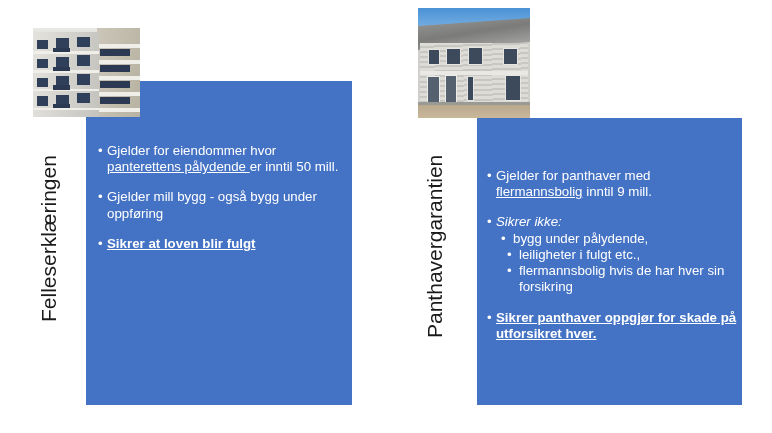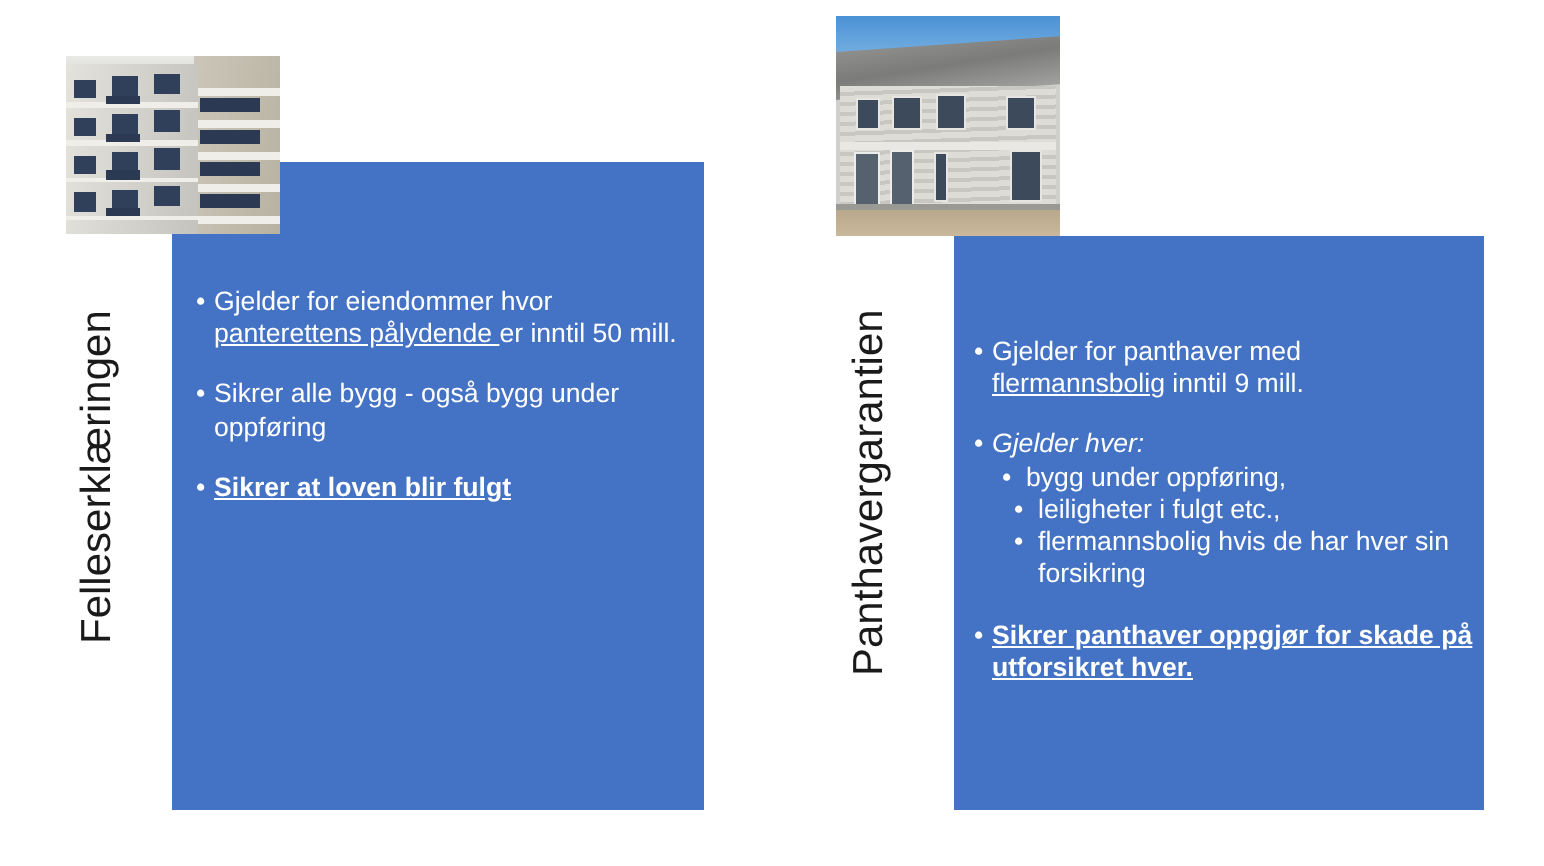--- a/index.html
+++ b/index.html
@@ -209,21 +209,21 @@
 
     <div class="bullet-row">
       <span class="mark">•</span>
       <span class="body"><span>Gjelder for eiendommer hvor </span><span class="u">panterettens pålydende </span><span>er inntil 50 mill.</span></span>
     </div>
 
     <span class="spacer"></span>
 
     <div class="bullet-row">
       <span class="mark">•</span>
-      <span class="body">Sikrer alle bygg - også  bygg under oppføring</span>
+      <span class="body">Gjelder mill bygg - også  bygg under oppføring</span>
     </div>
 
     <span class="spacer"></span>
 
     <div class="bullet-row">
       <span class="mark">•</span>
       <span class="body bold-underline">Sikrer at loven blir fulgt</span>
     </div>
 
   </div>
@@ -253,26 +253,26 @@
 
     <div class="bullet-row">
       <span class="mark">•</span>
       <span class="body"><span>Gjelder for panthaver med </span><span class="u">flermannsbolig</span><span> inntil 9 mill.</span></span>
     </div>
 
     <span class="spacer"></span>
 
     <div class="bullet-row">
       <span class="mark">•</span>
-      <span class="body i">Gjelder hver:</span>
+      <span class="body i">Sikrer ikke:</span>
     </div>
 
     <div class="sub-row">
       <span class="mark">•</span>
-      <span class="body">bygg under oppføring,</span>
+      <span class="body">bygg under pålydende,</span>
     </div>
 
     <div class="sub-row indent2">
       <span class="mark">•</span>
       <span class="body">leiligheter i fulgt etc.,</span>
     </div>
 
     <div class="sub-row indent2">
       <span class="mark">•</span>
       <span class="body">flermannsbolig hvis de har hver sin forsikring</span>

